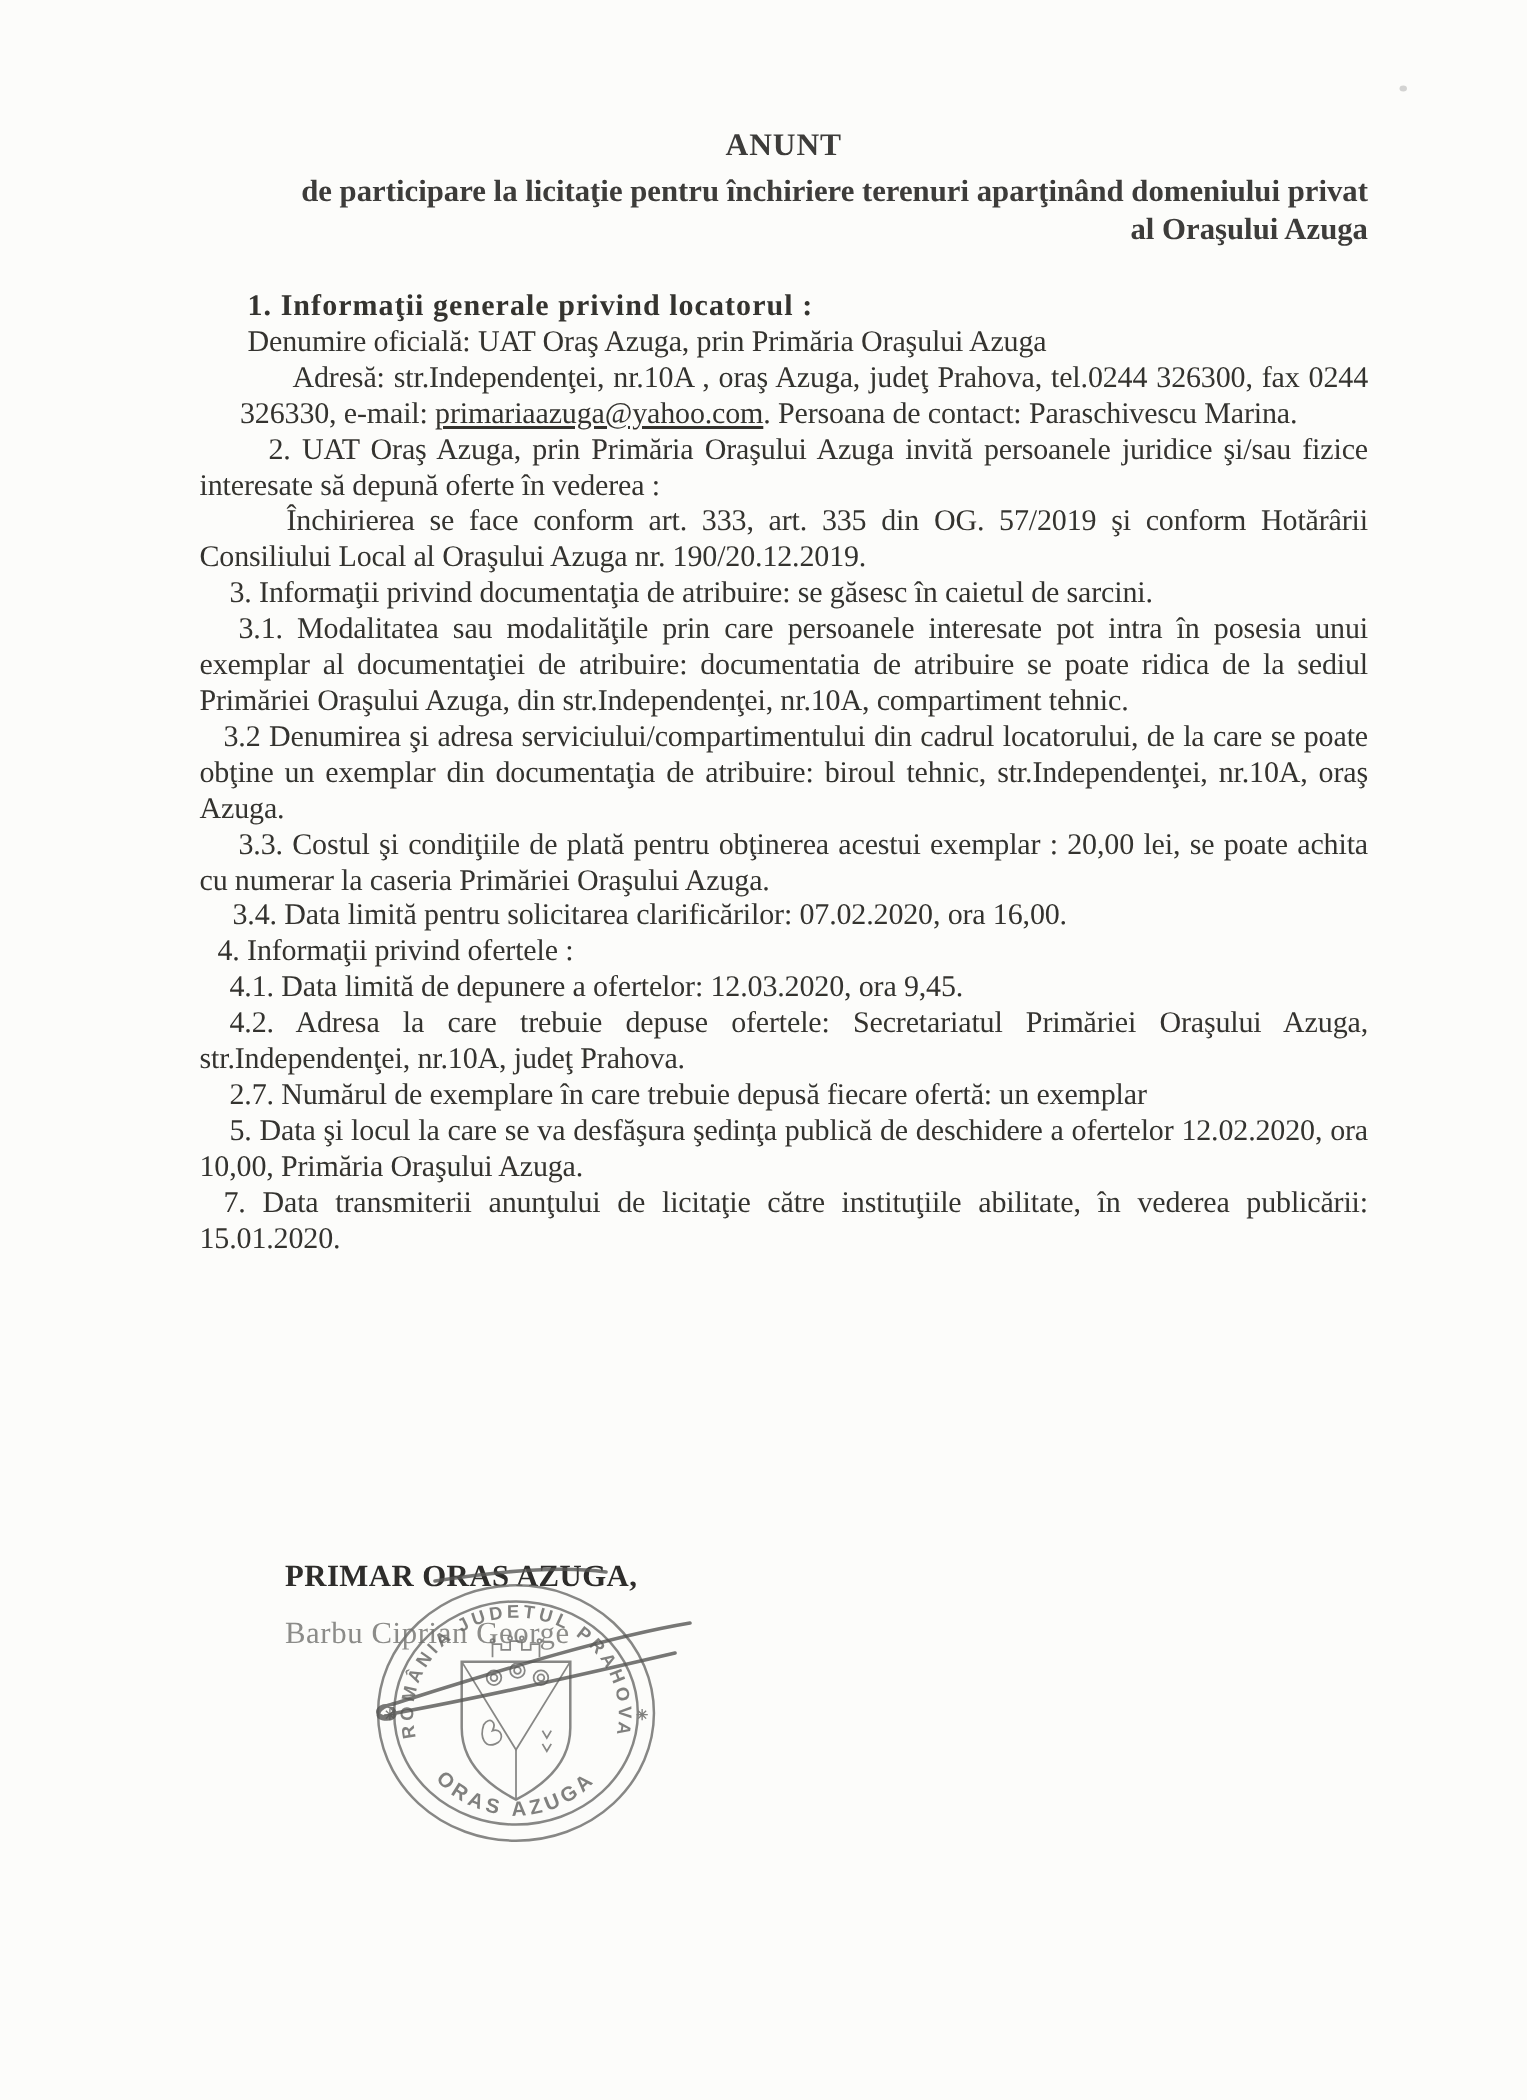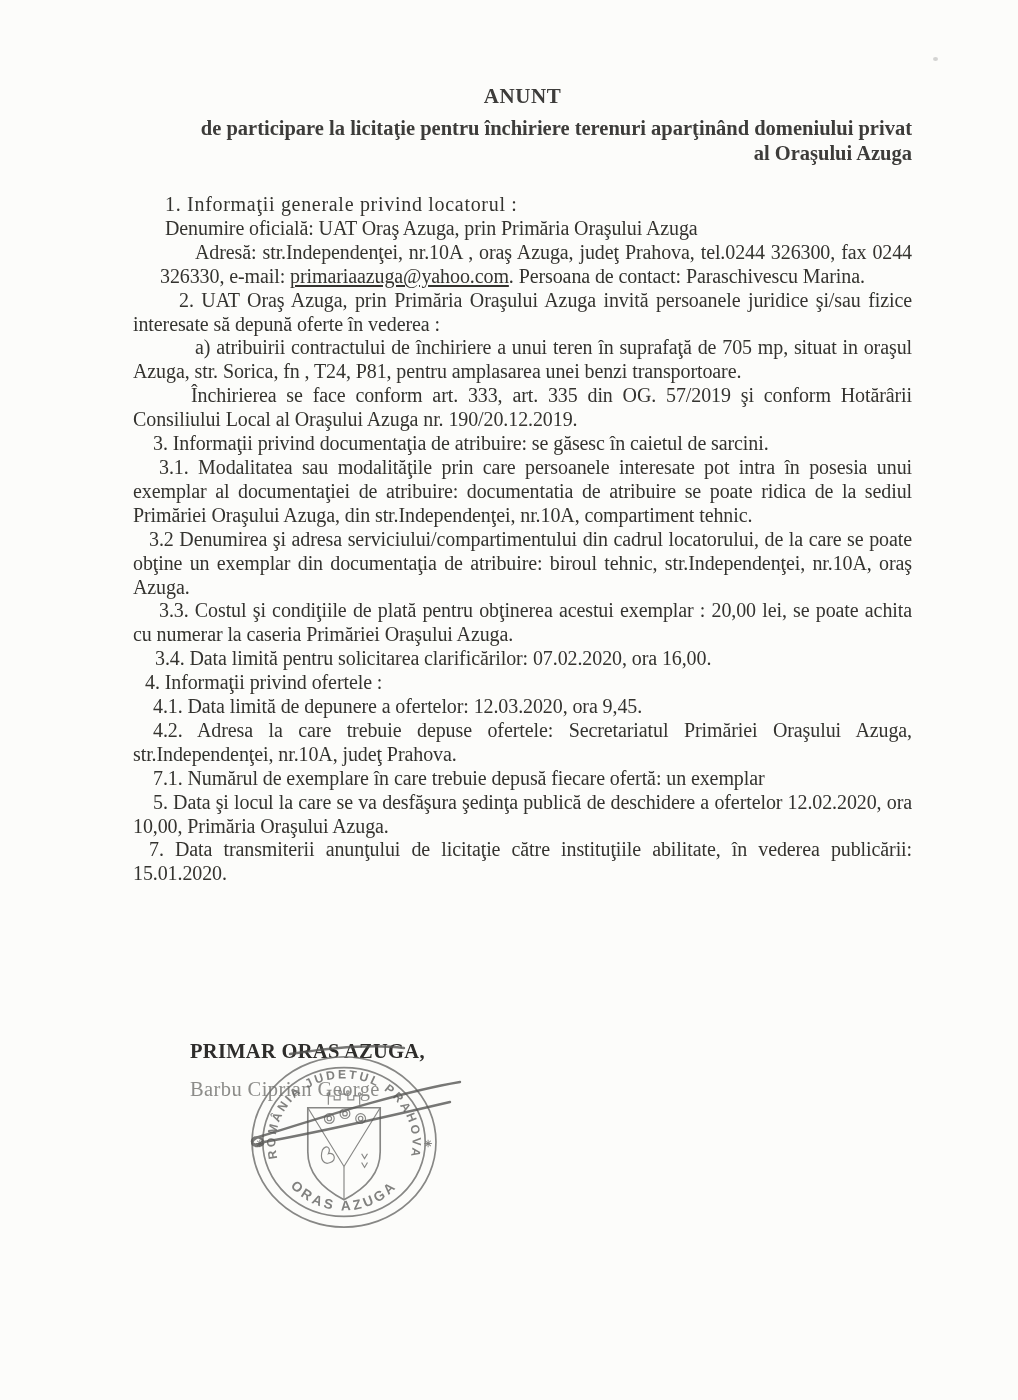--- a/index.html
+++ b/index.html
@@ -31,35 +31,34 @@
 
 <div class="page">
 
   <div class="content">
     <h1 class="title">ANUNT</h1>
     <div class="subtitle">
       <div>de participare la licitaţie pentru închiriere terenuri aparţinând domeniului privat</div>
       <div>al Oraşului Azuga</div>
     </div>
     <div class="body-text">
-        <p class="para" style="text-indent: 32px;">1.  Informaţii generale privind locatorul :</p>
+        <p class="para" style="text-indent: 32px; font-weight: bold;">1.  Informaţii generale privind locatorul :</p>
         <p class="para" style="text-indent: 32px;">Denumire oficială: UAT Oraş Azuga, prin Primăria Oraşului Azuga</p>
         <p class="para" style="text-indent: 35px; margin-left: 27px;"><span>Adresă: str.Independenţei, nr.10A , oraş Azuga, judeţ Prahova, tel.0244 326300, fax 0244 326330, e-mail:  </span><span class="email">primariaazuga@yahoo.com</span><span>. Persoana de contact: Paraschivescu Marina.</span></p>
         <p class="para" style="text-indent: 46px;">2.  UAT Oraş Azuga, prin Primăria Oraşului Azuga invită persoanele juridice şi/sau fizice interesate să depună oferte în vederea :</p>
-        <p class="para" style="text-indent: 62px;">a) atribuirii contractului de închiriere a unui teren în suprafaţă de 705 mp, situat in oraşul Azuga, str. Sorica, fn , T24, P81,  pentru  amplasarea unei benzi transportoare.</p>
         <p class="para" style="text-indent: 58px;">Închirierea se face conform art. 333, art. 335 din OG. 57/2019 şi conform Hotărârii Consiliului Local al Oraşului Azuga nr. 190/20.12.2019.</p>
         <p class="para" style="text-indent: 20px;">3. Informaţii privind documentaţia de atribuire: se găsesc în caietul de sarcini.</p>
         <p class="para" style="text-indent: 26px;">3.1. Modalitatea sau modalităţile prin care persoanele interesate pot intra în posesia unui exemplar al documentaţiei de atribuire: documentatia de atribuire se poate ridica de la sediul Primăriei Oraşului Azuga, din str.Independenţei, nr.10A, compartiment tehnic.</p>
         <p class="para" style="text-indent: 16px;">3.2 Denumirea şi adresa serviciului/compartimentului din cadrul locatorului, de la care se poate obţine un exemplar din documentaţia de atribuire: biroul  tehnic, str.Independenţei, nr.10A, oraş Azuga.</p>
         <p class="para" style="text-indent: 26px;">3.3. Costul şi condiţiile de plată pentru obţinerea acestui exemplar : 20,00 lei, se poate achita cu numerar la caseria Primăriei Oraşului Azuga.</p>
         <p class="para" style="text-indent: 22px;">3.4. Data limită pentru solicitarea clarificărilor: 07.02.2020, ora 16,00.</p>
         <p class="para" style="text-indent: 12px;">4. Informaţii privind ofertele :</p>
         <p class="para" style="text-indent: 20px;">4.1. Data limită de depunere a ofertelor: 12.03.2020,  ora 9,45.</p>
         <p class="para" style="text-indent: 20px;">4.2. Adresa la care trebuie depuse ofertele: Secretariatul Primăriei Oraşului Azuga, str.Independenţei, nr.10A, judeţ Prahova.</p>
-        <p class="para" style="text-indent: 20px;">7.1. Numărul de exemplare în care trebuie depusă fiecare ofertă: un exemplar</p>
+        <p class="para" style="text-indent: 20px;">2.7. Numărul de exemplare în care trebuie depusă fiecare ofertă: un exemplar</p>
         <p class="para" style="text-indent: 20px;">5. Data şi locul la care se va desfăşura şedinţa publică de deschidere a ofertelor 12.02.2020, ora 10,00,   Primăria Oraşului Azuga.</p>
         <p class="para" style="text-indent: 16px;">7. Data transmiterii anunţului de licitaţie către instituţiile abilitate, în vederea publicării: 15.01.2020.</p>
       </div>
   </div>
 
   <div class="sig-role">PRIMAR ORAS AZUGA,</div>
   <div class="sig-name">Barbu Ciprian George</div>
 
   <svg class="stamp" viewBox="0 0 200 185">
     <defs>

